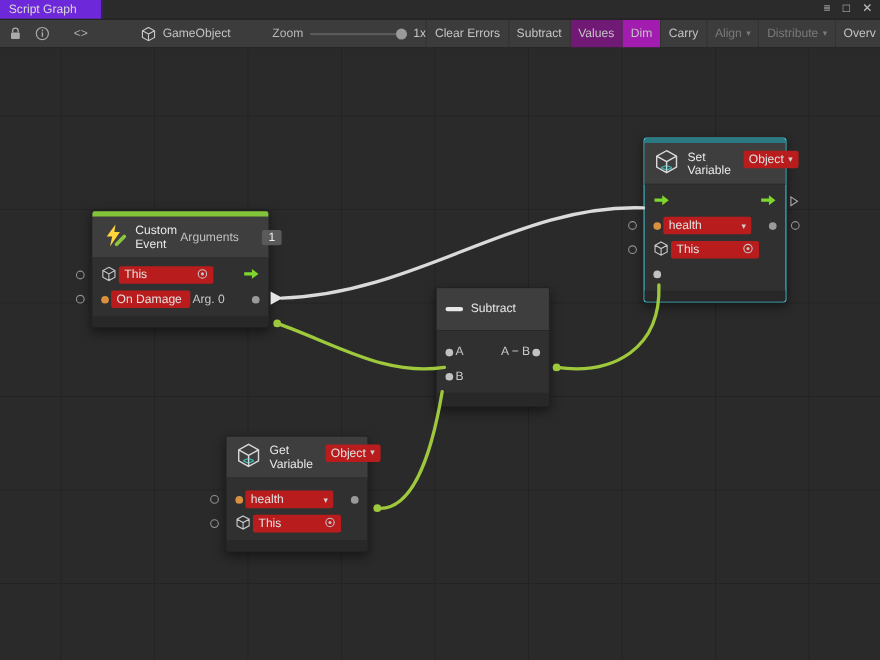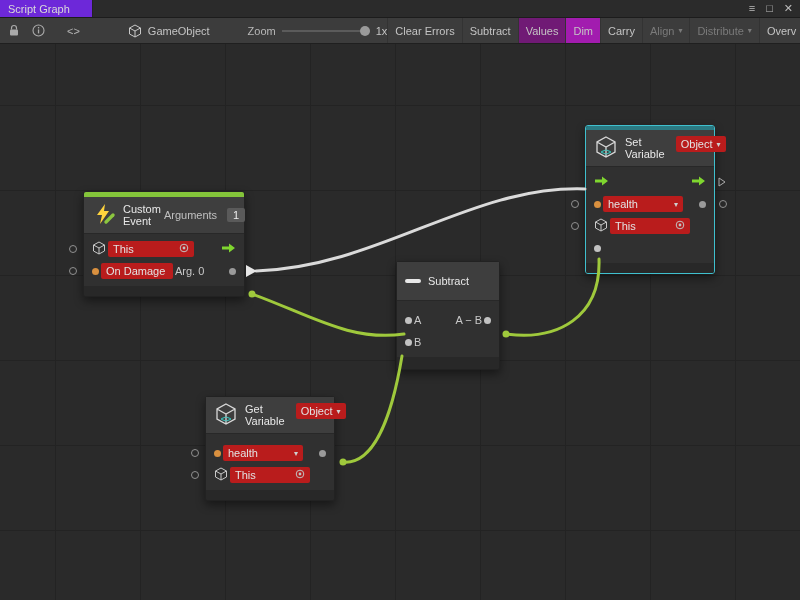--- a/index.html
+++ b/index.html
@@ -66,21 +66,21 @@
   .node.selected { border:1px solid #3fc0ce; }
   .accent { height:5px; border-radius:2px 2px 0 0; }
   .accent.green { background:#84c43a; }
   .accent.teal  { background:#2b7a83; height:4px; }
   .node-header {
     background:#3e3e3e; display:flex; align-items:center; gap:7px;
     padding:5px 8px; border-bottom:1px solid #282828;
   }
   .hdr-text { display:flex; flex-direction:row; gap:3px; }
   .node-title { color:#e8e8e8; }
-  .sub-row { display:flex; align-items:center; gap:10px; color:#c0c0c0; }
+  .sub-row { display:flex; align-items:center; gap:21px; color:#c0c0c0; }
   .mini-field { background:#5a5a5a; border-radius:2px; min-width:18px; height:14px; display:flex; align-items:center; justify-content:center; color:#eee; }
   .node-body { padding:4px 0; }
   .row { height:22px; display:flex; align-items:center; gap:2px; padding:0 8px; position:relative; }
   .node-footer { height:10px; background:#282828; border-radius:0 0 2px 2px; }
   .field {
     background:#b91c1c; border-radius:2px; height:16px;
     display:flex; align-items:center; justify-content:space-between;
     padding:0 5px; gap:4px; color:#e2e2e2;
   }
   .field .caret { font-size:8px; color:#cfcfcf; }

